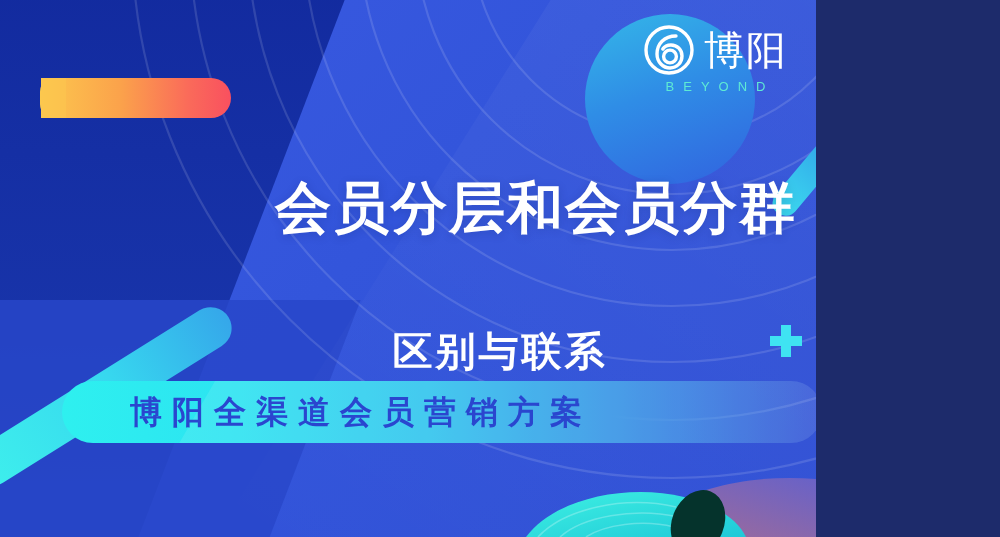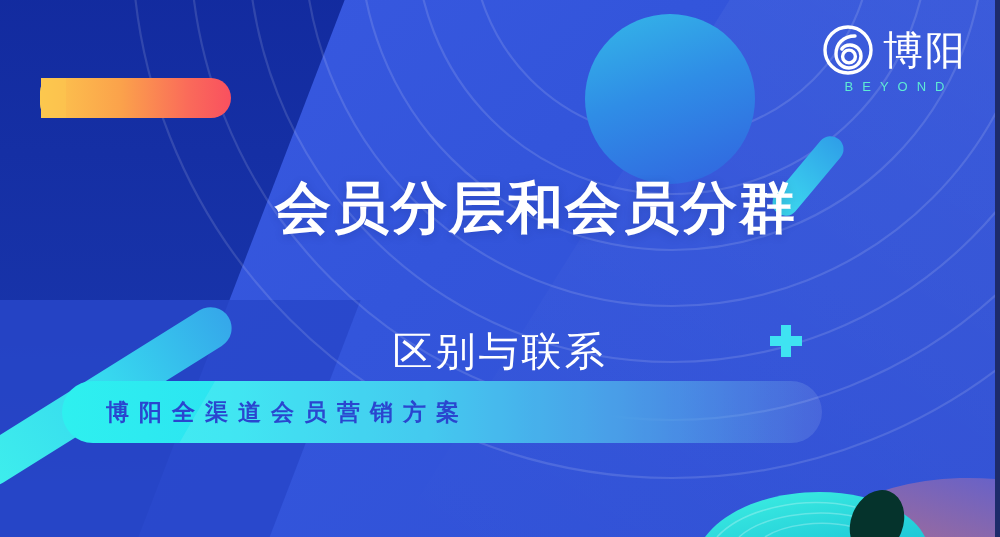--- a/index.html
+++ b/index.html
@@ -2,21 +2,21 @@
 <html><head>
 <meta charset="utf-8">
 <style>
   html, body {
     margin: 0;
     padding: 0;
     background: #1d2b6b;
   }
   .poster {
     position: relative;
-    width: 995px;
+    width: 816px;
     height: 537px;
     overflow: hidden;
     background: #3355dd;
     font-family: "Liberation Sans", "DejaVu Sans", sans-serif;
     user-select: none;
   }
 
   
   .bg-base {
     position: absolute;
@@ -195,21 +195,21 @@
     padding-left: 36px;
   }
   .subhead {
     position: absolute;
     left: 0;
     top: 298px;
     width: 1000px;
     text-align: center;
     color: #ffffff;
     font-size: 40px;
-    font-weight: 400;
+    font-weight: 700;
     letter-spacing: 3px;
     line-height: 1;
     font-family: "DejaVu Sans", "Liberation Sans", sans-serif;
   }
 
   
   .banner {
     position: absolute;
     left: 62px;
     top: 381px;
@@ -238,23 +238,23 @@
     position: absolute;
     left: 130px;
     top: -40px;
     width: 700px;
     height: 160px;
     background: rgba(255,255,255,.10);
     transform: skewX(-30deg);
   }
   .banner-text {
     position: relative;
-    margin-left: 44px;
+    margin-left: 68px;
     color: #2a46cf;
-    font-size: 23px;
+    font-size: 32px;
     font-weight: 700;
     letter-spacing: 10px;
     line-height: 1;
     white-space: nowrap;
     font-family: "DejaVu Sans", "Liberation Sans", sans-serif;
   }
 </style>
 </head>
 <body>
 

